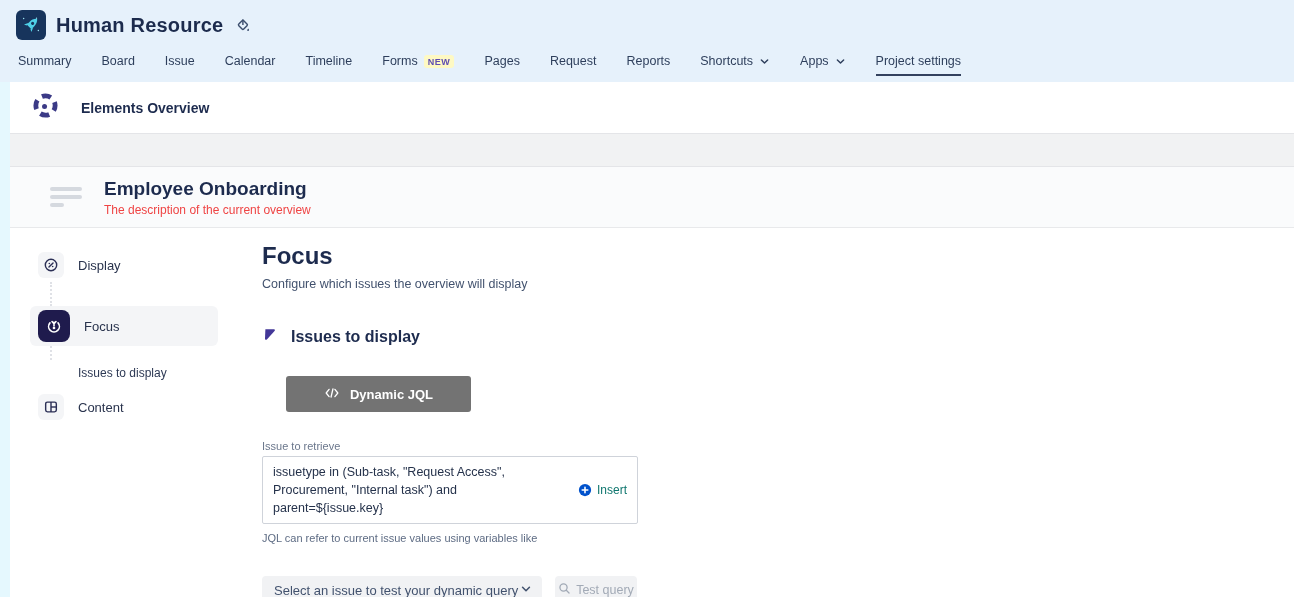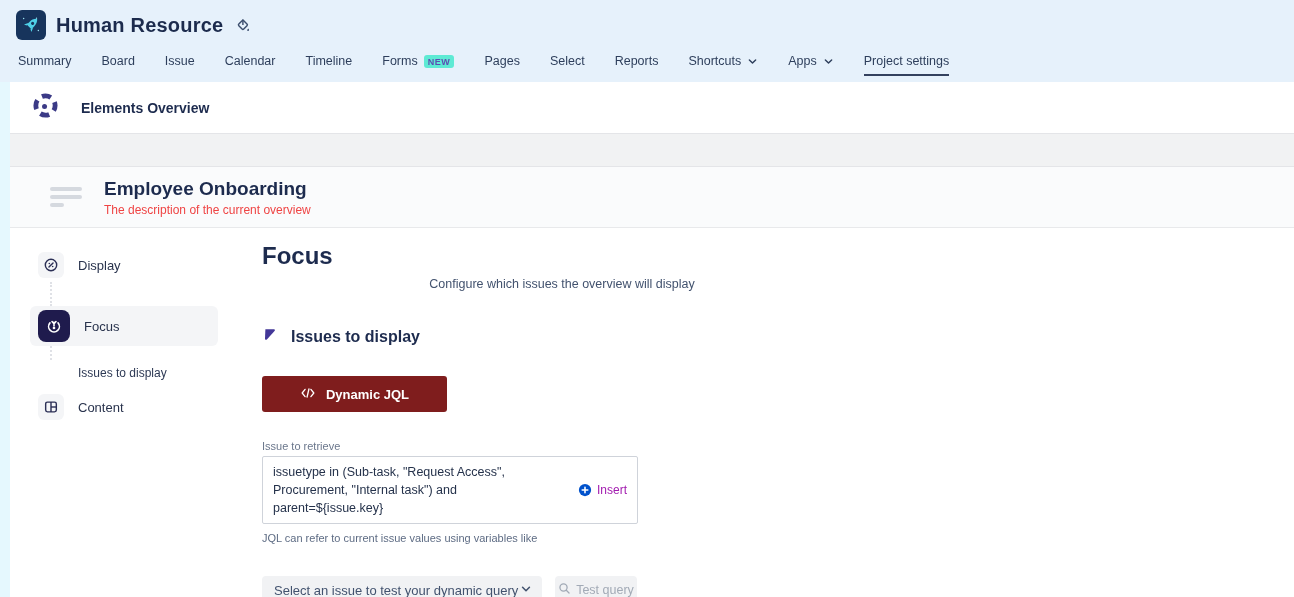--- a/index.html
+++ b/index.html
@@ -9,21 +9,21 @@
 
   
   .banner { position:relative; z-index:1; background:#e6f1fb; height:82px; padding:8px 0 0 16px; }
   .title-row { display:flex; align-items:center; gap:10px; height:34px; }
   .logo-box { width:30px; height:30px; border-radius:6px; background:#17345c; display:flex; align-items:center; justify-content:center; }
   .project-title { font-size:20px; font-weight:700; color:#1c2b4d; letter-spacing:.2px; }
   .paint-icon { display:flex; align-items:center; margin-left:2px; cursor:pointer; }
   .nav-row { display:flex; align-items:center; gap:30px; margin-top:9px; padding-left:2px; height:28px; }
   .nav-item { font-size:12.5px; color:#2e3f5c; text-decoration:none; cursor:pointer; display:flex; align-items:center; gap:6px; padding-bottom:6px; border-bottom:2px solid transparent; white-space:nowrap; }
   .nav-item.active { border-bottom-color:#33415e; font-weight:400; }
-  .badge-new { background:#5eead4; color:#5e4db2; font-size:9px; font-weight:700; letter-spacing:.6px; padding:2px 4px 1px; border-radius:3px; }
+  .badge-new { background:#fef9c3; color:#5e4db2; font-size:9px; font-weight:700; letter-spacing:.6px; padding:2px 4px 1px; border-radius:3px; }
   .chev { display:inline-flex; }
 
   
   .app-bar { position:relative; z-index:1; margin-left:10px; background:#ffffff; height:52px; display:flex; align-items:center; gap:22px; padding-left:22px; border-bottom:1px solid #e4e5e8; }
   .app-title { font-size:14px; font-weight:700; color:#1d2b4e; }
 
   .gray-band { margin-left:10px; background:#f1f2f3; height:33px; border-bottom:1px solid #e4e5e8; }
 
   
   .ov-band { margin-left:10px; background:#fafbfc; height:61px; border-bottom:1px solid #e8e9eb; display:flex; align-items:center; gap:22px; padding-left:40px; }
@@ -41,34 +41,34 @@
   .side-row { display:flex; align-items:center; gap:14px; padding:4px 8px; border-radius:6px; cursor:pointer; }
   .side-row.selected { background:#f4f5f7; padding:4px 8px; height:40px; }
   .side-icon-sm { width:26px; height:26px; border-radius:6px; background:#f4f5f7; display:flex; align-items:center; justify-content:center; flex-shrink:0; }
   .side-icon-lg { width:32px; height:32px; border-radius:8px; background:#1f1b4d; display:flex; align-items:center; justify-content:center; flex-shrink:0; }
   .side-label { font-size:13px; color:#29334d; }
   .side-sublink { font-size:12px; color:#2e3a55; margin:2px 0 2px 48px; padding:4px 0; cursor:pointer; }
   .connector { border-left:2px dotted #dfe1e6; height:24px; margin-left:20px; }
 
   .main { margin-left:44px; padding-top:14px; width:600px; }
   .main-title { font-size:24px; font-weight:700; color:#1d2b4e; }
-  .main-sub { font-size:12.5px; color:#42526e; margin-top:7px;text-align:center; }
+  .main-sub { font-size:12.5px; color:#42526e; margin-top:7px; }
   .section-head { display:flex; align-items:center; gap:14px; margin-top:36px; }
   .section-title { font-size:16px; font-weight:700; color:#1d2b4e; }
 
   .tabs-row { display:flex; gap:6px; margin-top:30px; }
   .seg-btn { width:185px; height:36px; display:flex; align-items:center; justify-content:center; gap:10px; font-size:13px; border:none; border-radius:3px; cursor:pointer; }
-  .seg-btn.primary { background:#7f1d1d; color:#ffffff; font-weight:600; }
+  .seg-btn.primary { background:#737373; color:#ffffff; font-weight:600;margin-left:24px; }
   .seg-btn.secondary { background:#ebecf0; color:#42526e; }
 
   .field-label { font-size:11px; color:#6b778c; margin-top:28px; }
   .jql-box { margin-top:4px; width:376px; min-height:46px; border:1px solid #cfd3da; border-radius:2px; background:#fff; display:flex; align-items:center; padding:6px 10px; gap:8px; cursor:text; }
   .jql-text { flex:1; font-size:12.5px; color:#25324b; line-height:18px; max-width:300px; }
   .insert-btn { display:flex; align-items:center; gap:5px; cursor:pointer; flex-shrink:0; }
-  .insert-label { font-size:12px; color:#a21caf; }
+  .insert-label { font-size:12px; color:#0f766e; }
   .helper { font-size:11px; color:#5e6c84; margin-top:8px; }
 
   .test-row { display:flex; gap:13px; margin-top:32px; }
   .select-box { width:280px; height:28px; background:#f1f2f4; border-radius:4px; display:flex; align-items:center; justify-content:space-between; padding:0 10px 0 12px; cursor:pointer; }
   .select-text { font-size:13px; color:#42526e; }
   .test-btn { width:82px; height:28px; background:#f1f2f4; border:none; border-radius:4px; display:flex; align-items:center; justify-content:center; gap:5px; font-size:12.5px; color:#a2aab6; cursor:pointer; font-family:inherit; }
 </style>
 </head>
 <body>
 
@@ -115,21 +115,21 @@
         <span>Timeline</span>
       </a>
     <a class="nav-item">
       <span>Forms</span>
       <span class="badge-new">NEW</span>
     </a>
     <a class="nav-item">
         <span>Pages</span>
       </a>
     <a class="nav-item">
-        <span>Select</span>
+        <span>Request</span>
       </a>
     <a class="nav-item">
         <span>Reports</span>
       </a>
     <a class="nav-item">
       <span>Shortcuts</span>
       <span class="chev">
           <svg width="11" height="11" viewBox="0 0 14 14">
             <path d="M3 5l4 4 4-4" fill="none" stroke="#2e3f5c" stroke-width="1.8" stroke-linecap="round" stroke-linejoin="round"></path>
           </svg>

